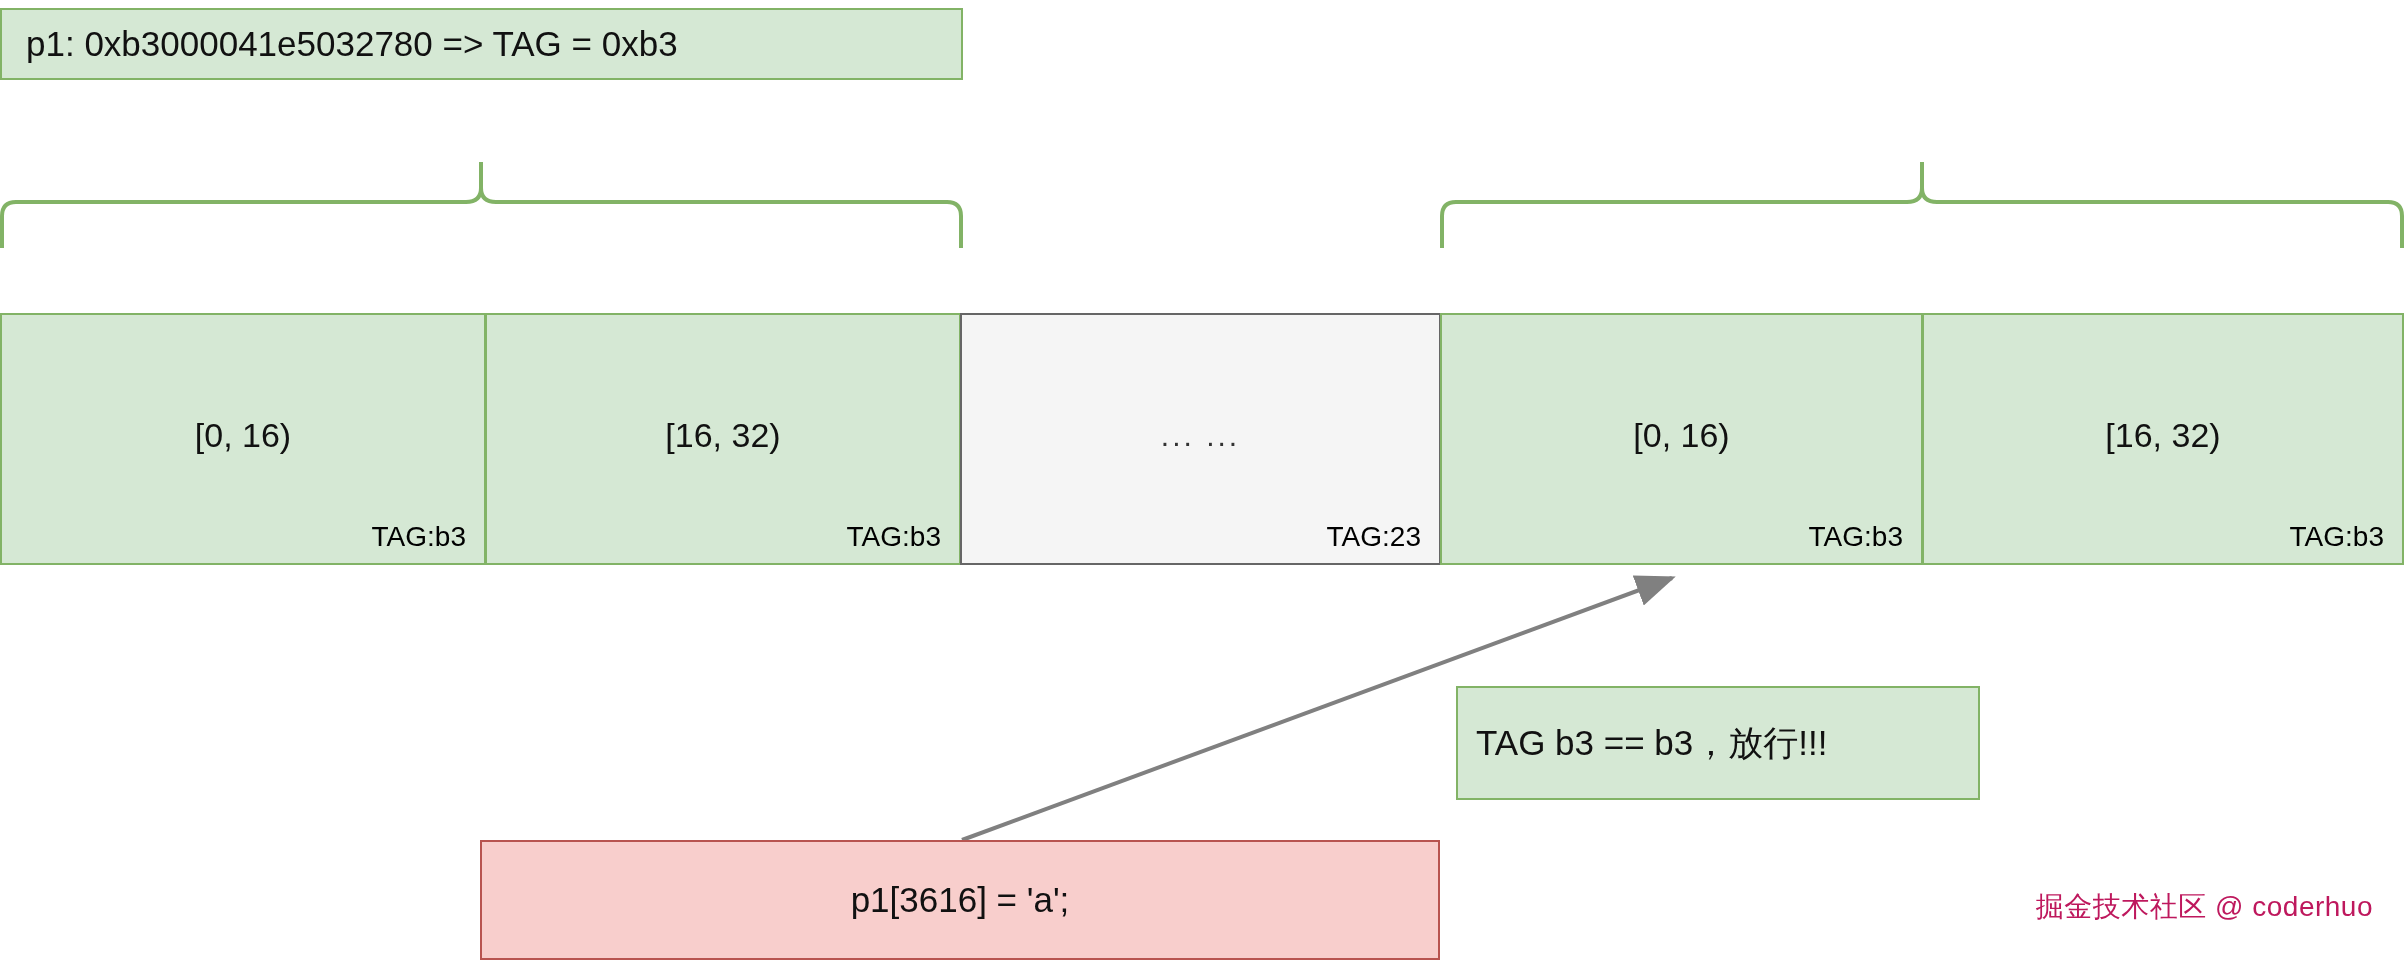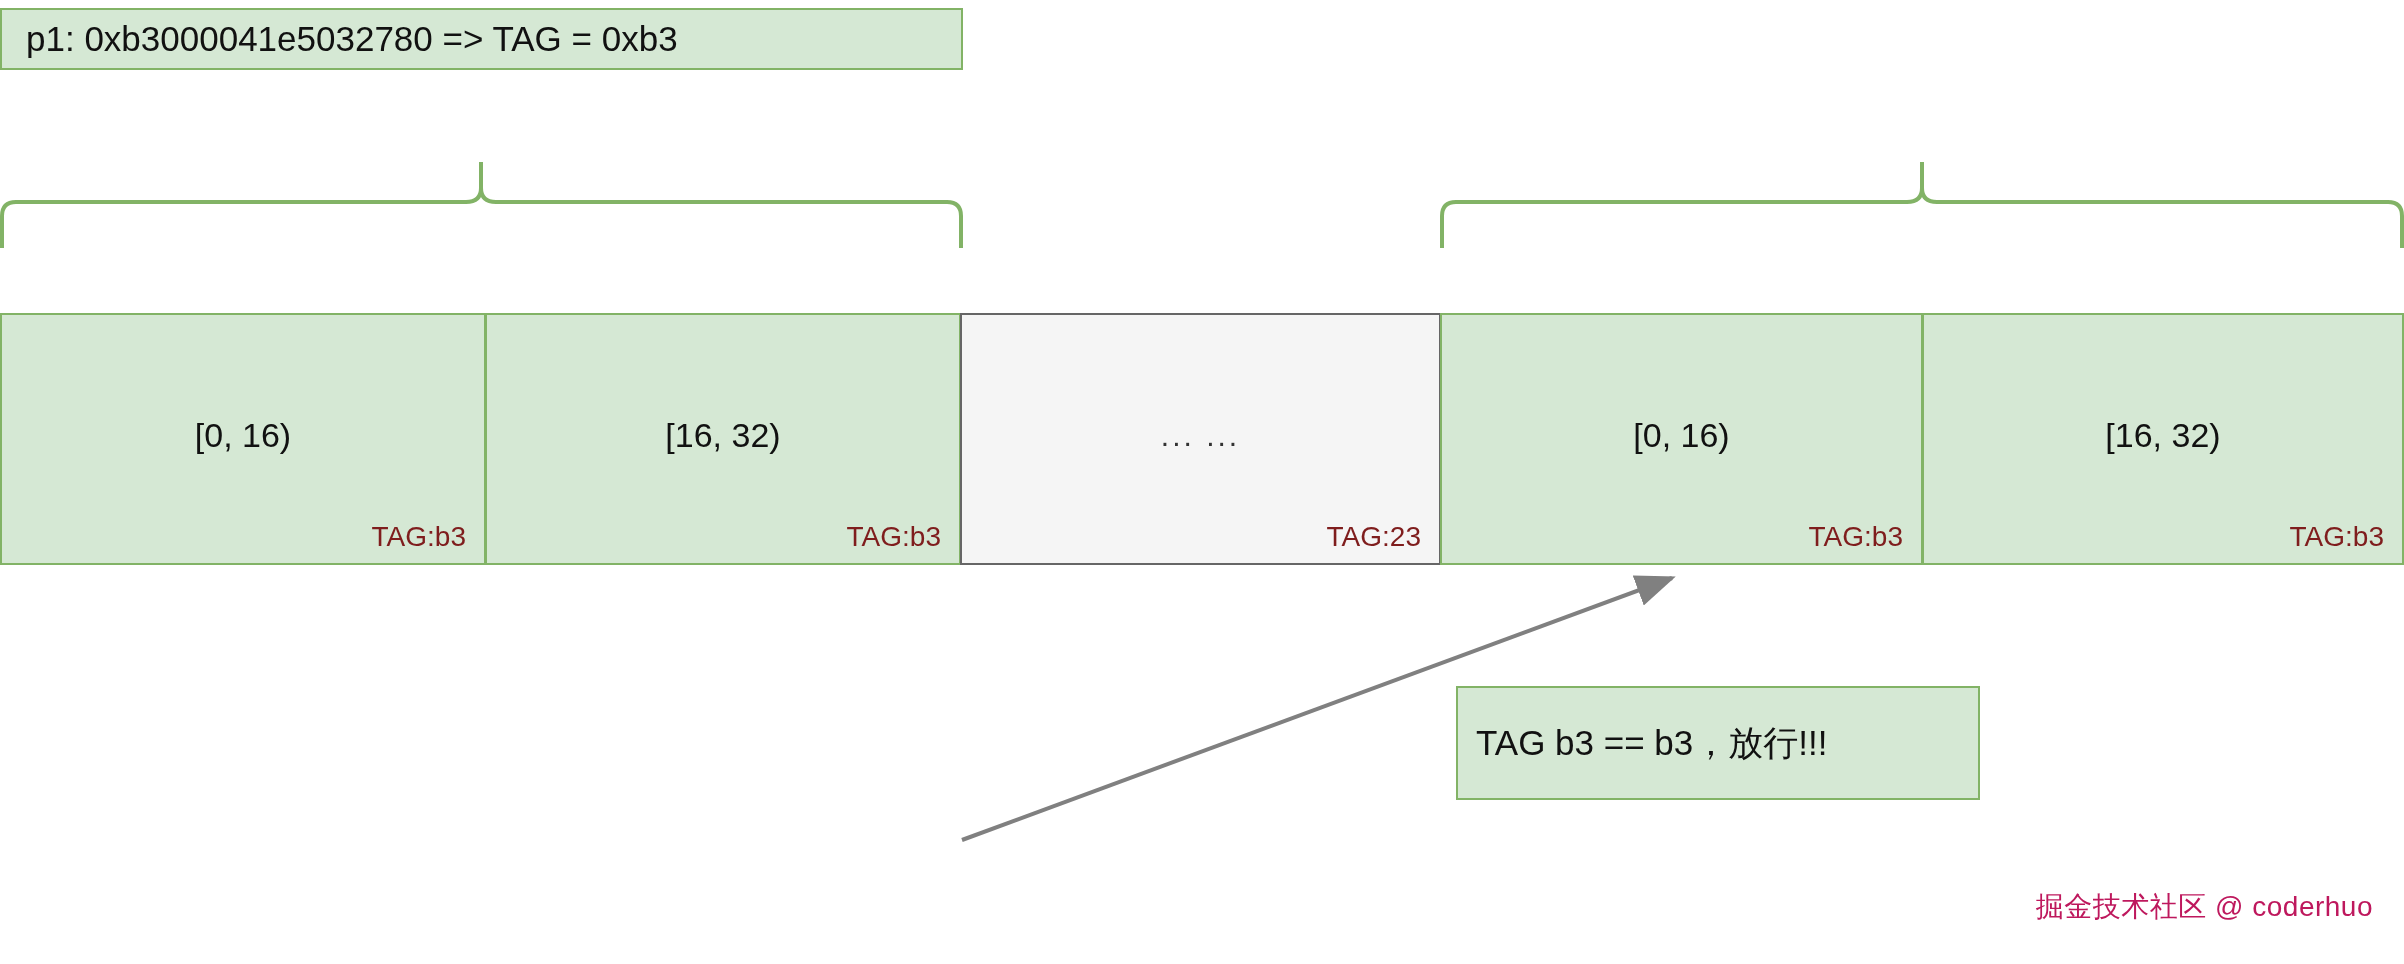--- a/index.html
+++ b/index.html
@@ -42,21 +42,21 @@
   }
 
   
   .ptr-label {
     font-size: 35px;
     letter-spacing: 0px;
     padding-left: 24px;
     justify-content: flex-start;
     white-space: nowrap;
   }
-  #ptr1 { left: 0px;    top: 8px;  width: 963px;  height: 62px; }
+  #ptr1 { left: 0px;    top: 8px;  width: 963px;  height: 72px; }
   #ptr2 { left: 1440px; top: 8px;  width: 964px;  height: 62px; }
 
   
   .brace {
     position: absolute;
     top: 160px;
     height: 88px;
   }
   .brace svg { display: block; width: 100%; height: 100%; }
   #brace-left  { left: 0px;    width: 963px; }
@@ -84,21 +84,21 @@
     text-align: center;
     font-size: 34px;
     color: #111111;
     pointer-events: none;
   }
   .mem-cell .tag {
     position: absolute;
     right: 18px;
     bottom: 10px;
     font-size: 28px;
-    color: #7f1d1d;
+    color: #000000;
     pointer-events: none;
   }
   .mem-cell.dots .range {
     font-size: 30px;
     color: #333333;
     letter-spacing: 3px;
   }
 
   #cell0 { left: 0px;    width: 486px; }
   #cell1 { left: 485px;  width: 476px; }
@@ -208,16 +208,19 @@
         <path d="M 0,0 L 10,4 L 0,8 z" fill="#808080"></path>
       </marker>
     </defs>
     <path d="M 962,840 L 1672,578" fill="none" stroke="#808080" stroke-width="4" marker-end="url(#arrowhead)"></path>
   </svg>
 
   <div class="box box-green" id="note-box">
     <span>TAG b3 == b3，放行!!!</span>
   </div>
 
+  <div class="box box-red" id="write-box">
+    <span>p1[3616] = 'a';</span>
+  </div>
 
   <div id="watermark">掘金技术社区 @ coderhuo</div>
 
 </div>
 
 </body></html>

